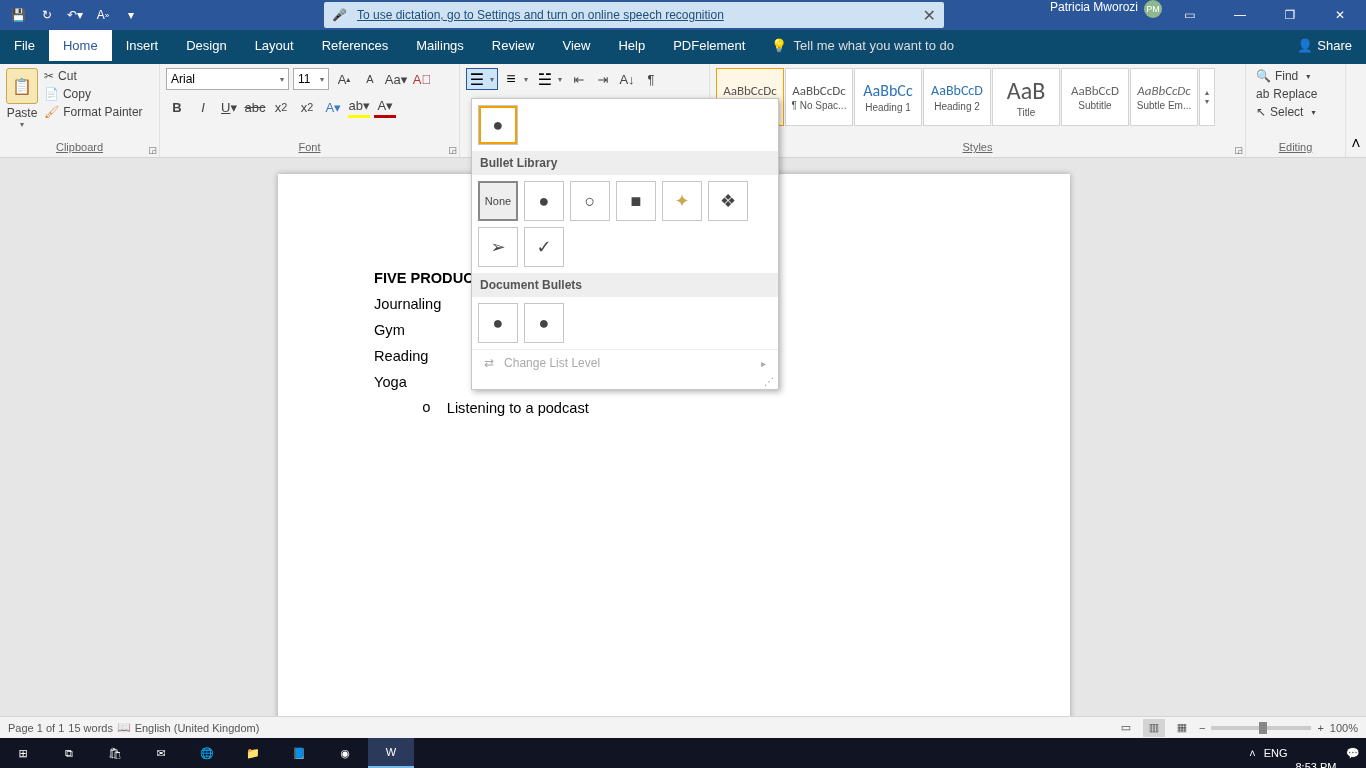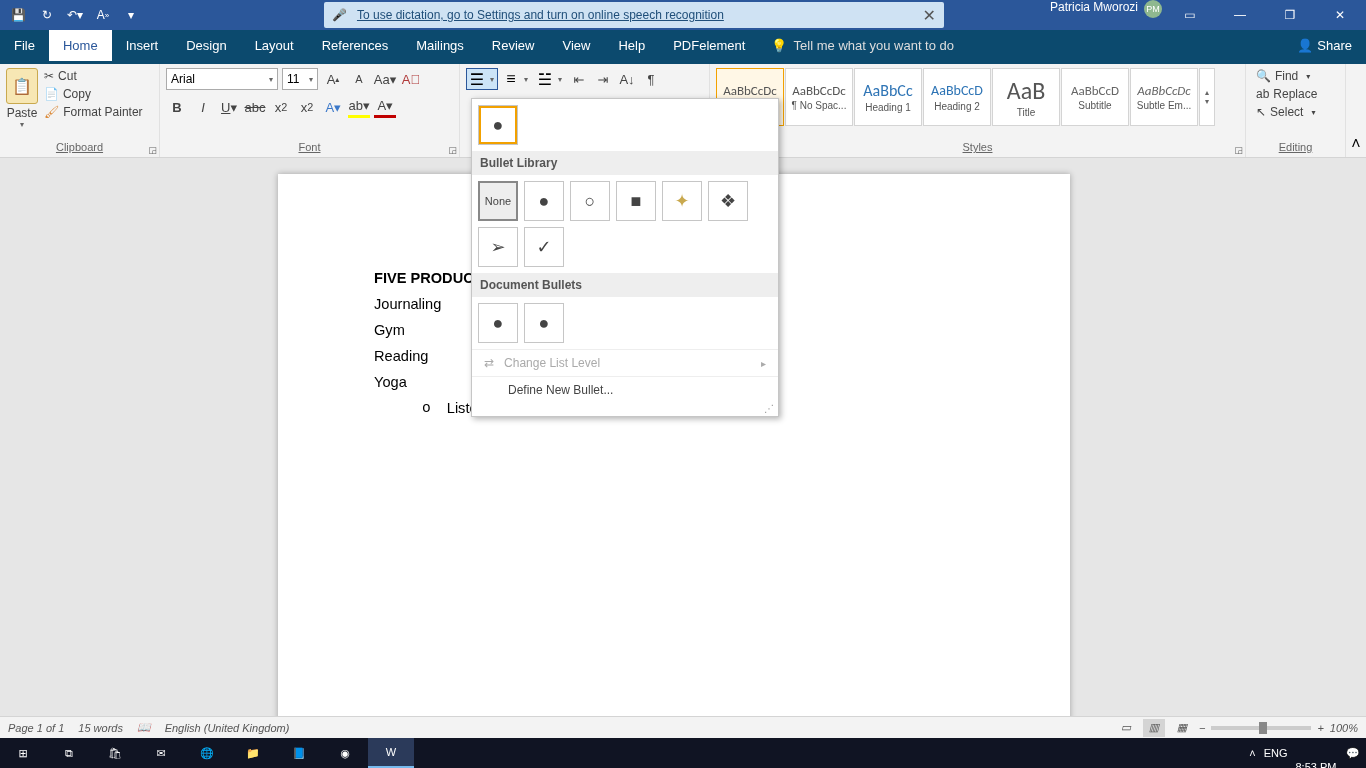--- a/index.html
+++ b/index.html
@@ -33,21 +33,21 @@
 
 .clipboard-left { display: flex; flex-direction: column; align-items: center; margin-right: 4px; }
 .paste-icon { width: 32px; height: 36px; background: #f7e7b4; border: 1px solid #c9a94f; border-radius: 3px; display: flex; align-items: center; justify-content: center; }
 .clipboard-right { display: flex; flex-direction: column; gap: 2px; font-size: 12px; color: #444; }
 .clipboard-right div { display: flex; align-items: center; gap: 4px; padding: 1px 2px; }
 
 
 .font-top { display: flex; align-items: center; gap: 4px; margin-bottom: 6px; }
 .combo { background: #fff; border: 1px solid #ababab; height: 22px; font-size: 12px; display: flex; align-items: center; padding: 0 4px; }
 .combo .arrow { margin-left: auto; font-size: 8px; color: #666; }
-.font-name { width: 112px; }
+.font-name { width: 123px; }
 .font-size { width: 36px; }
 .btn-sm { width: 22px; height: 22px; display: flex; align-items: center; justify-content: center; font-size: 13px; color: #444; }
 .font-bottom { display: flex; align-items: center; gap: 4px; }
 .font-col { display: flex; flex-direction: column; }
 
 
 .para-top, .para-bottom { display: flex; align-items: center; gap: 2px; }
 .split-btn { height: 22px; display: flex; align-items: center; border: 1px solid transparent; }
 .split-btn.active { background: #cce4f7; border: 1px solid #2b579a; }
 .split-btn .main { width: 20px; display: flex; align-items: center; justify-content: center; }
@@ -79,21 +79,21 @@
 .bullet-menu .grid { padding: 6px; display: flex; flex-wrap: wrap; gap: 6px; }
 .bullet-cell { width: 40px; height: 40px; border: 1px solid #c6c6c6; background: #fff; display: flex; align-items: center; justify-content: center; font-size: 18px; }
 .bullet-cell.none { font-size: 11px; border: 2px solid #888; background: #eee; }
 .bullet-cell.sel { box-shadow: 0 0 0 2px #f2a100 inset; }
 .bullet-menu .menu-item { padding: 6px 12px; display: flex; align-items: center; gap: 10px; border-top: 1px solid #eee; }
 .bullet-menu .menu-item.disabled { color: #aaa; }
 .bullet-menu .menu-item .arrow-r { margin-left: auto; font-size: 10px; }
 .bullet-menu .resize { text-align: right; padding: 0 4px 2px 0; color: #999; font-size: 10px; }
 
 
-.statusbar { position: absolute; left: 0; right: 0; bottom: 30px; height: 22px; background: #f3f3f3; border-top: 1px solid #d4d4d4; display: flex; align-items: center; font-size: 11px; color: #555; padding: 0 8px; gap: 14px; font-style: italic; }
+.statusbar { position: absolute; left: 0; right: 0; bottom: 30px; height: 22px; background: #f3f3f3; border-top: 1px solid #d4d4d4; display: flex; align-items: center; font-size: 11px; color: #555; padding: 0 8px; gap: 4px; }
 .statusbar .right { margin-left: auto; display: flex; align-items: center; gap: 6px; }
 .view-btn { width: 22px; height: 18px; display: flex; align-items: center; justify-content: center; border: 1px solid transparent; }
 .view-btn.active { background: #d4d4d4; }
 .zoom-slider { width: 100px; height: 4px; background: #ccc; position: relative; }
 .zoom-slider .thumb { position: absolute; left: 48px; top: -4px; width: 8px; height: 12px; background: #888; }
 
 
 .taskbar { position: absolute; left: 0; right: 0; bottom: 0; height: 30px; background: #101423; display: flex; align-items: center; color: #fff; font-size: 11px; }
 .taskbar .tb-btn { width: 46px; height: 30px; display: flex; align-items: center; justify-content: center; }
 .taskbar .tb-btn.active { background: #2b3a5a; border-bottom: 2px solid #76b9ed; }
@@ -339,24 +339,20 @@
   </div>
   <div class="section-head">Document Bullets</div>
   <div class="grid">
     <div class="bullet-cell">●</div>
     <div class="bullet-cell">●</div>
   </div>
   <div class="menu-item disabled">
     <span class="ico">⇄</span>
     <span>Change List Level</span>
     <span class="arrow-r">▸</span>
-  </div>
-  <div class="menu-item">
-    <span style="width:14px"></span>
-    <span>Define New Bullet...</span>
   </div>
   <div class="resize">⋰</div>
 </div>
 
 <div class="statusbar">
   <span>Page 1 of 1</span>
   <span>15 words</span>
   <span>📖</span>
   <span>English (United Kingdom)</span>
   <div class="right">

